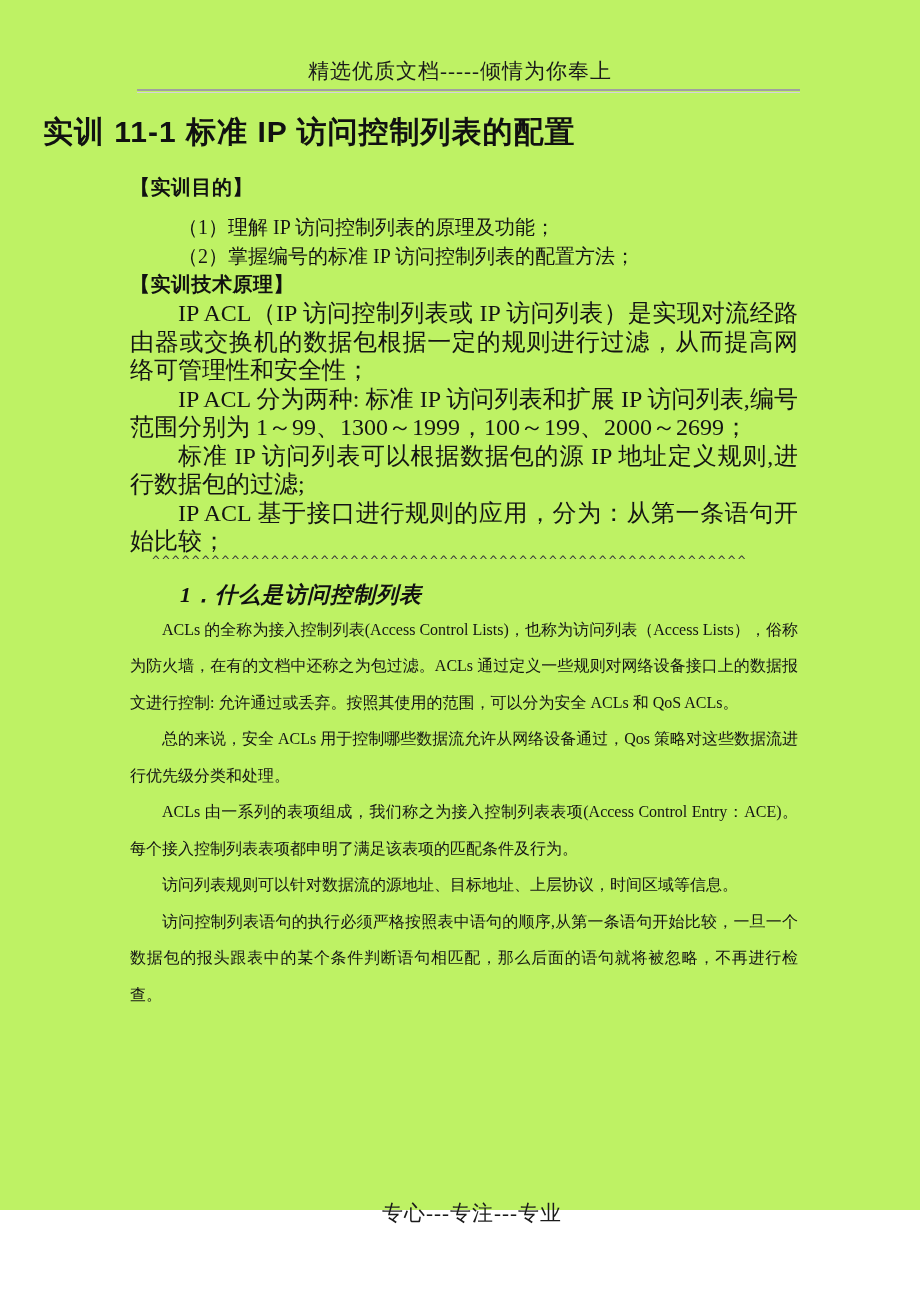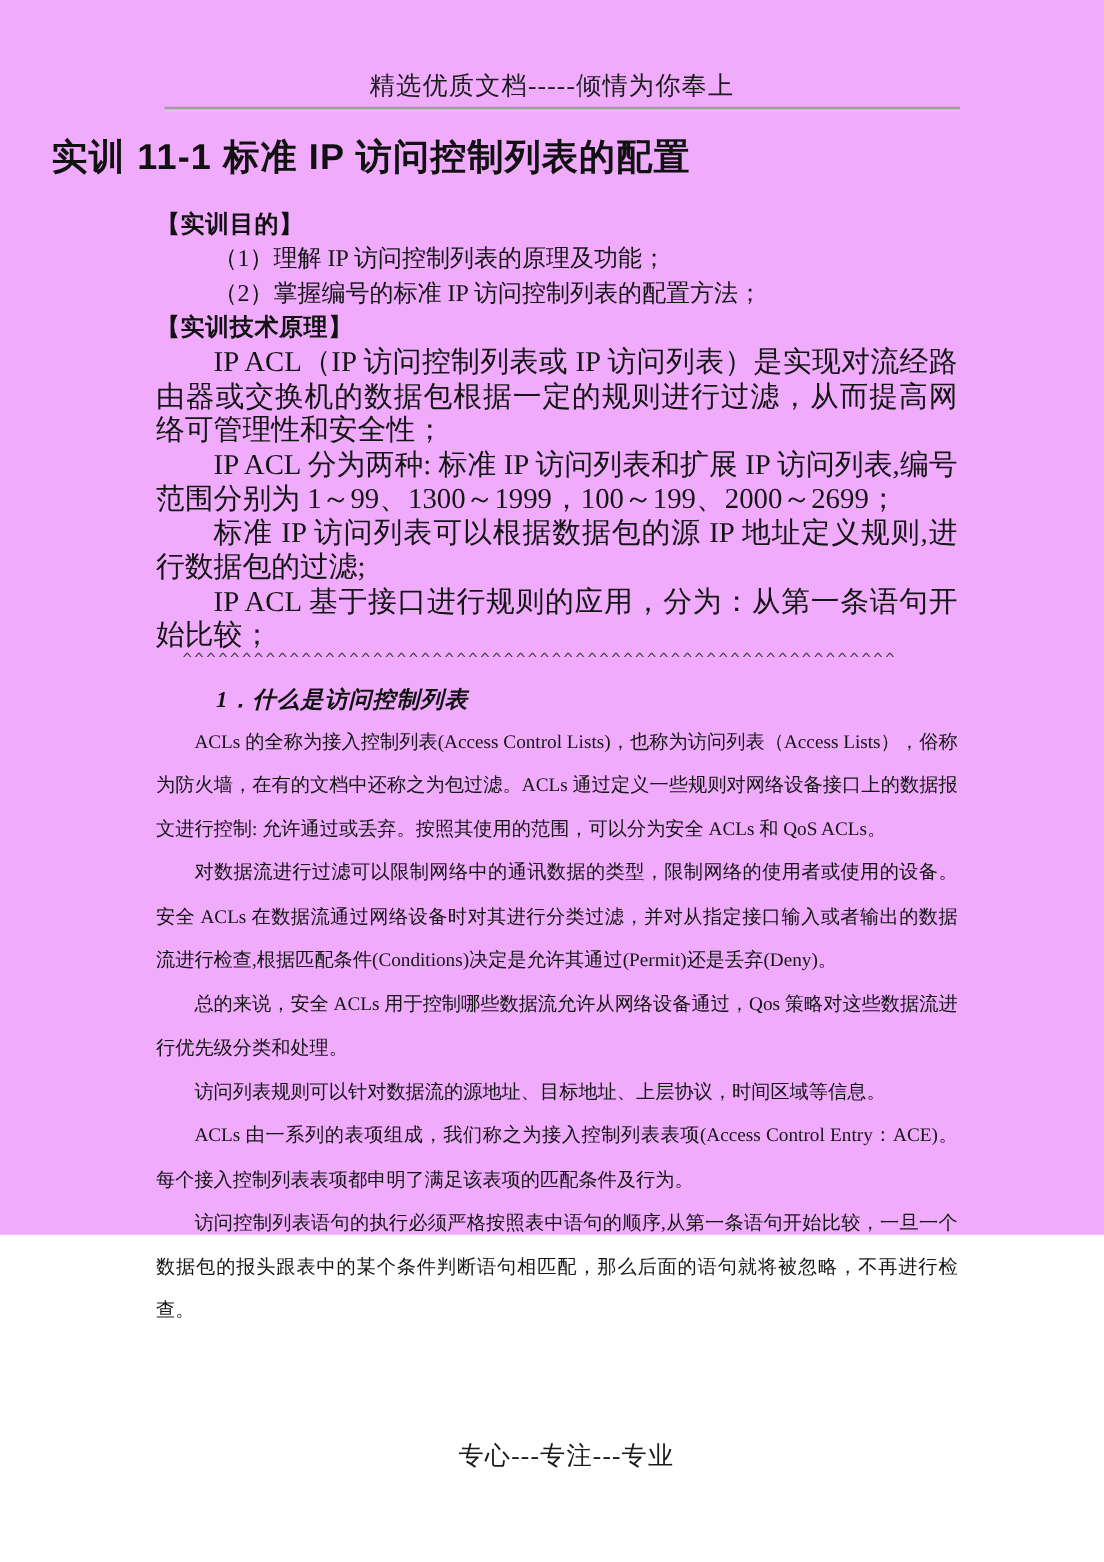--- a/index.html
+++ b/index.html
@@ -3,21 +3,21 @@
 <meta charset="utf-8">
 <style>
   html, body { margin: 0; padding: 0; }
   body {
     width: 920px; height: 1302px;
     background: #ffffff;
     font-family: "Liberation Serif", "DejaVu Serif", serif;
     color: #141414;
     overflow: hidden;
   }
-  .page { position: relative; width: 920px; height: 1029px; background: #f0abfc; }
+  .page { position: relative; width: 920px; height: 1210px; background: #bef264; }
 
   .doc-header {
     position: absolute; top: 58px; left: 0; width: 100%;
     text-align: center; font-size: 21px; line-height: 26px;
     color: #1a1a1a; letter-spacing: 1px;
   }
   .header-rule {
     position: absolute; top: 89px; left: 137px; width: 663px; height: 1px;
     border-top: 2px solid #a0a0a0; border-bottom: 1px solid #d6d0da;
   }
@@ -30,42 +30,42 @@
     color: #111; letter-spacing: 1px; padding-left: 43px;
   }
 
   .content { position: absolute; top: 173px; left: 130px; width: 668px; }
 
   .sec-heading {
     margin: 0; font-size: 20px; font-weight: bold; line-height: 29px;
     font-family: "Liberation Sans", "DejaVu Sans", sans-serif;
     color: #111; letter-spacing: 0.5px;
   }
-  .sec-heading.first { margin-bottom: 0; }
+  .sec-heading.first { margin-bottom: 11px; }
 
   .obj-item {
     font-size: 20px; line-height: 28.5px; padding-left: 48px;
     color: #141414;
   }
 
   .para-tight {
     margin: 0; font-size: 24px; line-height: 28.5px;
     text-indent: 2em; text-align: justify; color: #141414;
   }
 
   .squiggle {
     margin: -3px 0 0 22px; height: 21px;
     font-family: "DejaVu Sans Mono", "Liberation Mono", monospace;
     font-size: 13px; letter-spacing: 2.1px; color: #3a3a3a;
     white-space: nowrap; overflow: hidden;
   }
 
   .sub-heading {
     margin: 6px 0 2px 50px;
-    font-size: 19px; font-weight: bold; font-style: italic;
+    font-size: 22px; font-weight: bold; font-style: italic;
     line-height: 30px; color: #111; letter-spacing: 1px;
   }
 
   .para-loose {
     margin: 0; font-size: 16px; line-height: 36.5px;
     text-indent: 2em; text-align: justify; color: #141414;
   }
 
   .doc-footer {
     position: absolute; top: 1200px; left: 12px; width: 100%;
@@ -92,23 +92,22 @@
     <h2 class="sec-heading">【实训技术原理】</h2>
     <p class="para-tight">IP ACL（IP 访问控制列表或 IP 访问列表）是实现对流经路由器或交换机的数据包根据一定的规则进行过滤，从而提高网络可管理性和安全性；</p>
     <p class="para-tight">IP ACL 分为两种: 标准 IP 访问列表和扩展 IP 访问列表,编号范围分别为 1～99、1300～1999，100～199、2000～2699；</p>
     <p class="para-tight">标准 IP 访问列表可以根据数据包的源 IP 地址定义规则,进行数据包的过滤;</p>
     <p class="para-tight">IP ACL 基于接口进行规则的应用，分为：从第一条语句开始比较；</p>
 
     <div class="squiggle">^^^^^^^^^^^^^^^^^^^^^^^^^^^^^^^^^^^^^^^^^^^^^^^^^^^^^^^^^^^^</div>
 
     <h3 class="sub-heading">1．什么是访问控制列表</h3>
     <p class="para-loose">ACLs 的全称为接入控制列表(Access Control Lists)，也称为访问列表（Access Lists），俗称为防火墙，在有的文档中还称之为包过滤。ACLs 通过定义一些规则对网络设备接口上的数据报文进行控制: 允许通过或丢弃。按照其使用的范围，可以分为安全 ACLs 和 QoS ACLs。</p>
-    <p class="para-loose">对数据流进行过滤可以限制网络中的通讯数据的类型，限制网络的使用者或使用的设备。安全 ACLs 在数据流通过网络设备时对其进行分类过滤，并对从指定接口输入或者输出的数据流进行检查,根据匹配条件(Conditions)决定是允许其通过(Permit)还是丢弃(Deny)。</p>
     <p class="para-loose">总的来说，安全 ACLs 用于控制哪些数据流允许从网络设备通过，Qos 策略对这些数据流进行优先级分类和处理。</p>
+    <p class="para-loose">ACLs 由一系列的表项组成，我们称之为接入控制列表表项(Access Control Entry：ACE)。每个接入控制列表表项都申明了满足该表项的匹配条件及行为。</p>
     <p class="para-loose">访问列表规则可以针对数据流的源地址、目标地址、上层协议，时间区域等信息。</p>
-    <p class="para-loose">ACLs 由一系列的表项组成，我们称之为接入控制列表表项(Access Control Entry：ACE)。每个接入控制列表表项都申明了满足该表项的匹配条件及行为。</p>
     <p class="para-loose">访问控制列表语句的执行必须严格按照表中语句的顺序,从第一条语句开始比较，一旦一个数据包的报头跟表中的某个条件判断语句相匹配，那么后面的语句就将被忽略，不再进行检查。</p>
 
   </div>
 
   <div class="doc-footer">专心---专注---专业</div>
 
 </div>
 
 </body></html>

